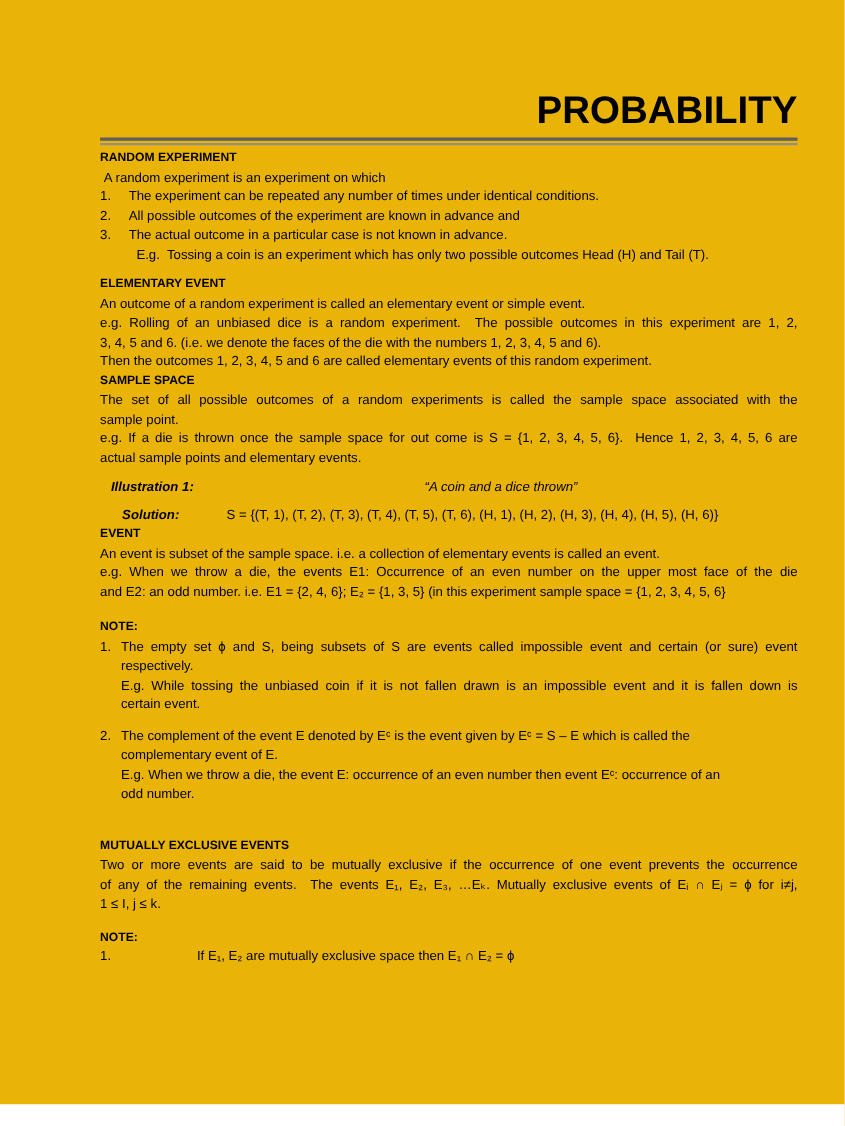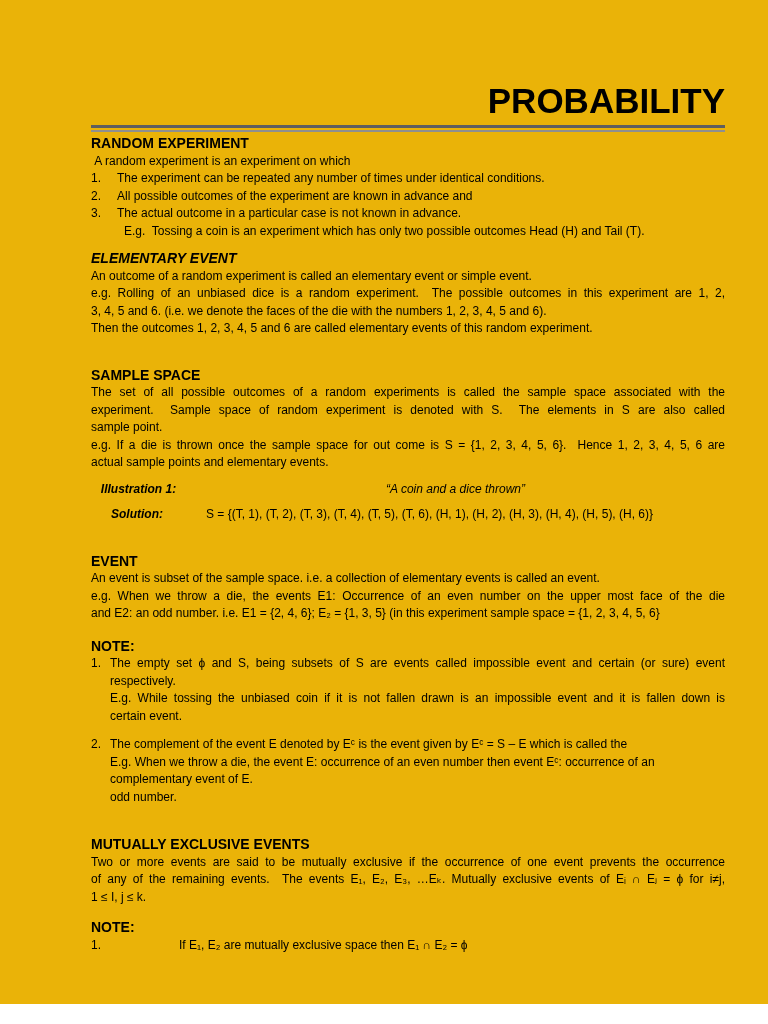--- a/index.html
+++ b/index.html
@@ -19,40 +19,40 @@
     font-size:35px;
     line-height:34px;
     letter-spacing:0;
   }
   .rule{
     margin-top:7px;
     height:2px;
     border-top:3px solid #5f5f5f;
     border-bottom:2px solid #8f8f8f;
   }
-  .h{font-weight:bold;font-size:14px;line-height:17.5px;}
+  .h{font-weight:bold;font-size:11px;line-height:17.5px;}
   .line{font-size:12px;line-height:17.5px;white-space:pre;}
   .j{white-space:normal;text-align:justify;text-align-last:justify;}
   .it{font-style:italic;}
   .b{font-weight:bold;}
   .li{display:flex;align-items:flex-start;}
   .num-a{flex:none;width:26px;}
   .num-b{flex:none;width:19px;}
   .num-c{flex:none;width:88px;}
   .txt{flex:1;min-width:0;}
   .eg-indent{padding-left:33px;}
   .row{display:flex;align-items:flex-start;}
   .ilabel{flex:none;width:95px;}
   .itext{flex:1;min-width:0;}
   .mt3{margin-top:3px;}
   .mt8{margin-top:8px;margin-left:20px;}
   .mt9{margin-top:9px;text-align:center;}
-  .mt10{margin-top:10px;font-style:italic;}
+  .mt10{margin-top:10px;}
   .mt11{margin-top:11px;}
-  .mt12{margin-top:29px;}
+  .mt12{margin-top:0;}
   .mt13{margin-top:13px;}
   .mt15{margin-top:15px;}
   .mt30{margin-top:30px;}
 </style>
 </head>
 <body>
 
 <div class="page">
   <div class="content">
 
@@ -76,21 +76,20 @@
     <div class="line eg-indent">E.g.&nbsp; Tossing a coin is an experiment which has only two possible outcomes Head (H) and Tail (T).</div>
 
     <div class="h mt10">ELEMENTARY EVENT</div>
     <div class="line">An outcome of a random experiment is called an elementary event or simple event.</div>
     <div class="line j">e.g. Rolling of an unbiased dice is a random experiment.&nbsp; The possible outcomes in this experiment are 1, 2,</div>
     <div class="line">3, 4, 5 and 6. (i.e. we denote the faces of the die with the numbers 1, 2, 3, 4, 5 and 6).</div>
     <div class="line">Then the outcomes 1, 2, 3, 4, 5 and 6 are called elementary events of this random experiment.</div>
 
     <div class="h mt12">SAMPLE SPACE</div>
     <div class="line j">The set of all possible outcomes of a random experiments is called the sample space associated with the</div>
-    <div class="line j">experiment.&nbsp; Sample space of random experiment is denoted with S.&nbsp; The elements in S are also called</div>
     <div class="line">sample point.</div>
     <div class="line j">e.g. If a die is thrown once the sample space for out come is S = {1, 2, 3, 4, 5, 6}.&nbsp; Hence 1, 2, 3, 4, 5, 6 are</div>
     <div class="line">actual sample points and elementary events.</div>
 
     <div class="row mt9">
       <div class="ilabel line b it">Illustration 1:</div>
       <div class="itext">
         <div class="line it">“A coin and a dice thrown”</div>
       </div>
     </div>
@@ -113,22 +112,22 @@
         <div class="line j">The empty set ϕ and S, being subsets of S are events called impossible event and certain (or sure) event</div>
         <div class="line">respectively.</div>
         <div class="line j">E.g. While tossing the unbiased coin if it is not fallen drawn is an impossible event and it is fallen down is</div>
         <div class="line">certain event.</div>
       </div>
     </div>
     <div class="li mt11">
       <div class="num-b line">2.</div>
       <div class="txt">
         <div class="line">The complement of the event E denoted by Eᶜ is the event given by Eᶜ = S – E which is called the</div>
+        <div class="line">complementary event of E.</div>
         <div class="line">E.g. When we throw a die, the event E: occurrence of an even number then event Eᶜ: occurrence of an</div>
-        <div class="line">complementary event of E.</div>
         <div class="line">odd number.</div>
       </div>
     </div>
 
     <div class="h mt30">MUTUALLY EXCLUSIVE EVENTS</div>
     <div class="line j">Two or more events are said to be mutually exclusive if the occurrence of one event prevents the occurrence</div>
     <div class="line j">of any of the remaining events.&nbsp; The events E₁, E₂, E₃, …Eₖ. Mutually exclusive events of Eᵢ ∩ Eⱼ = ϕ for i≠j,</div>
     <div class="line">1 ≤ I, j ≤ k.</div>
 
     <div class="h mt13">NOTE:</div>

